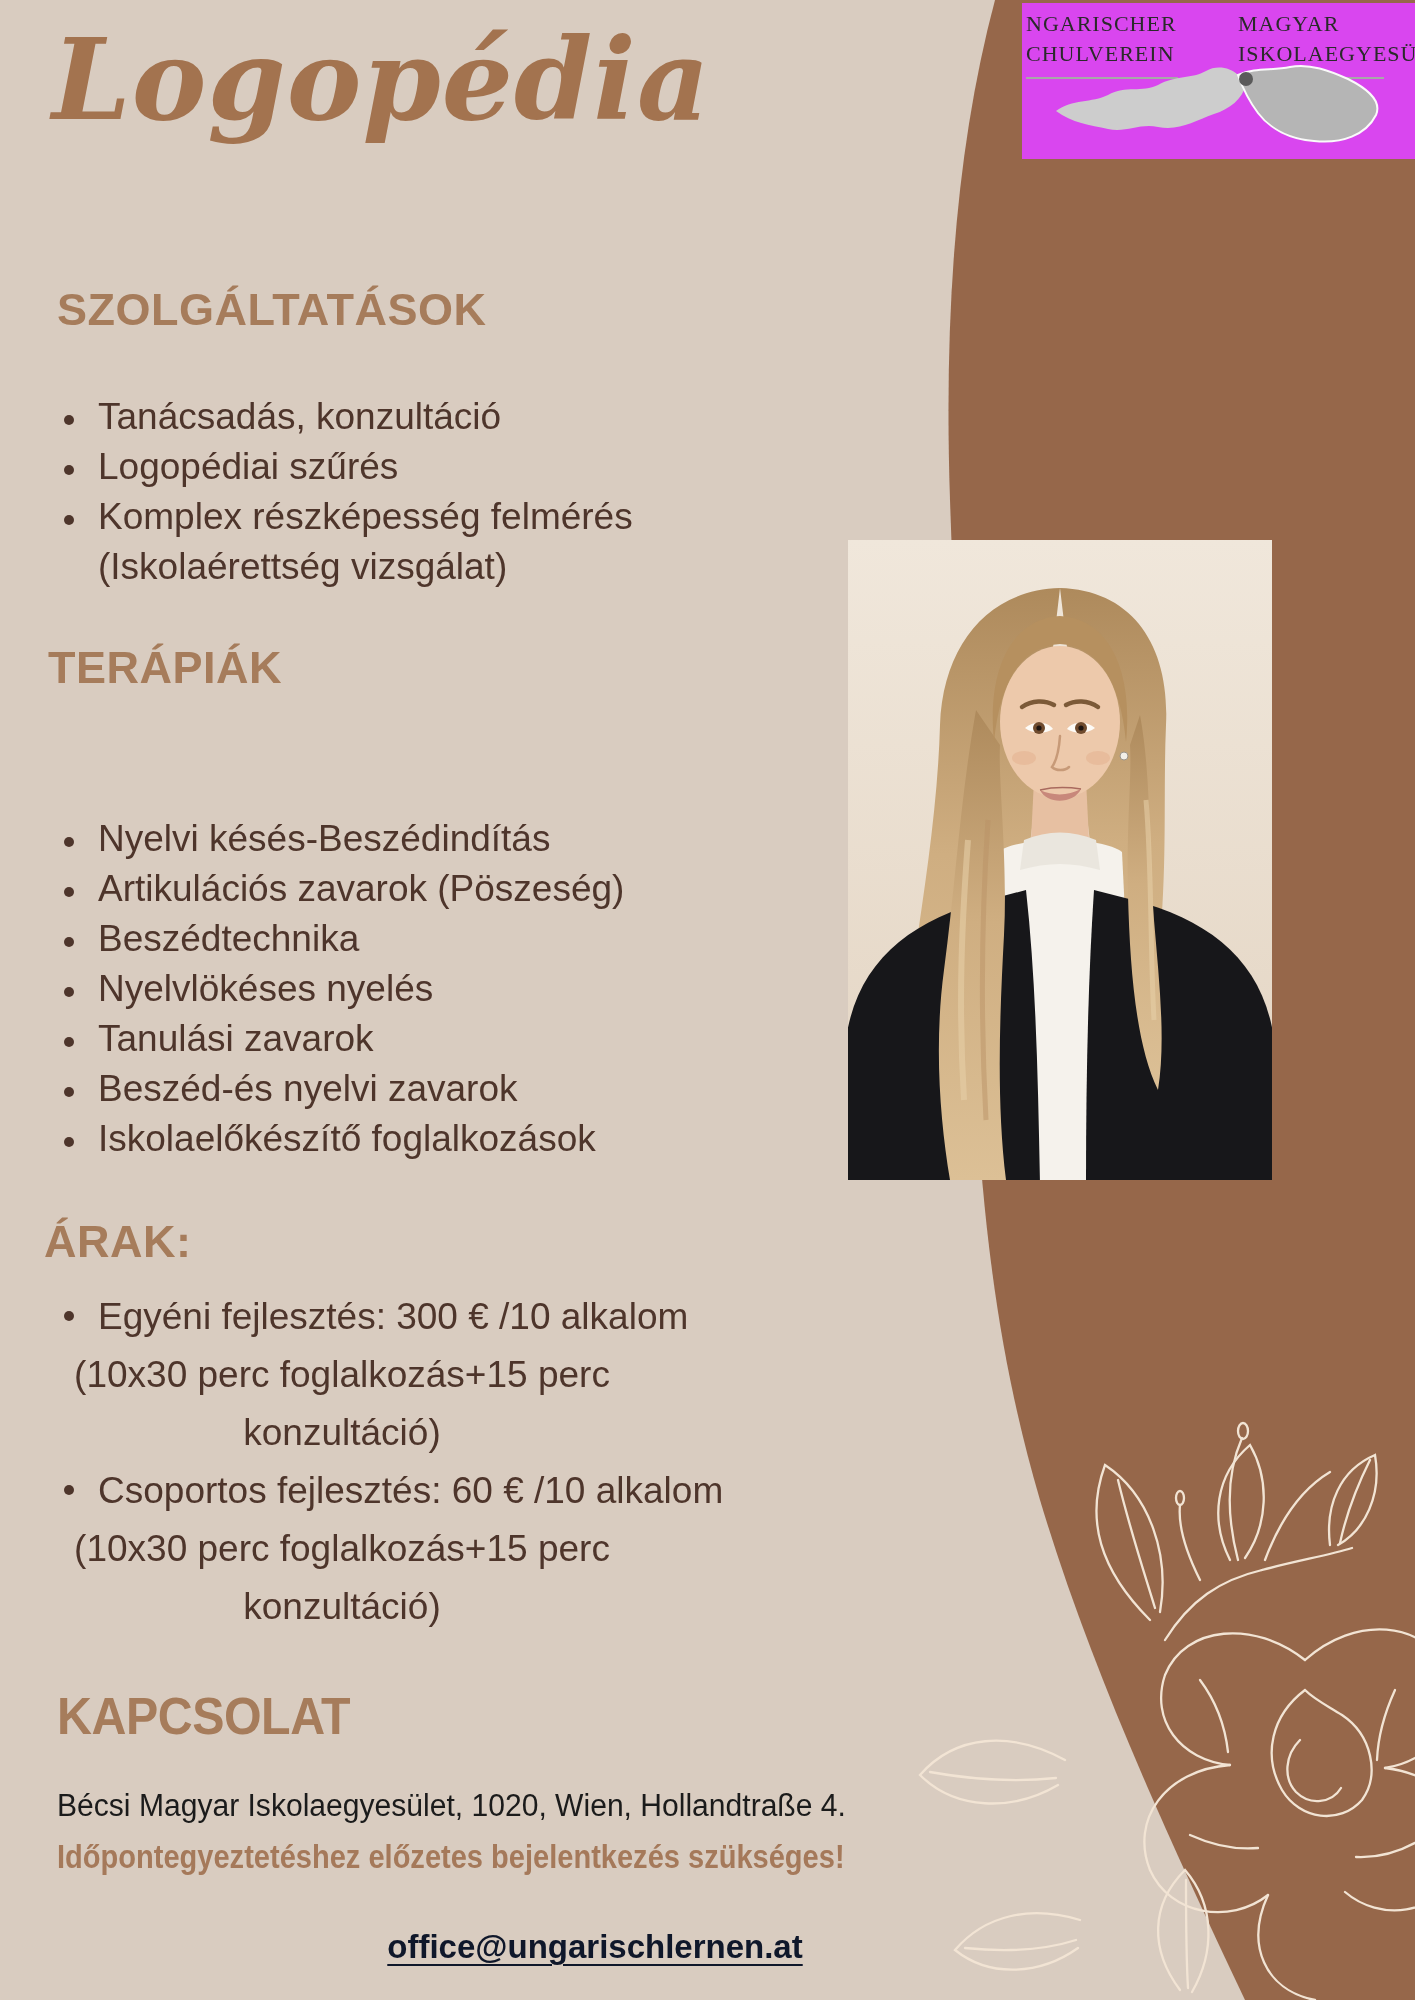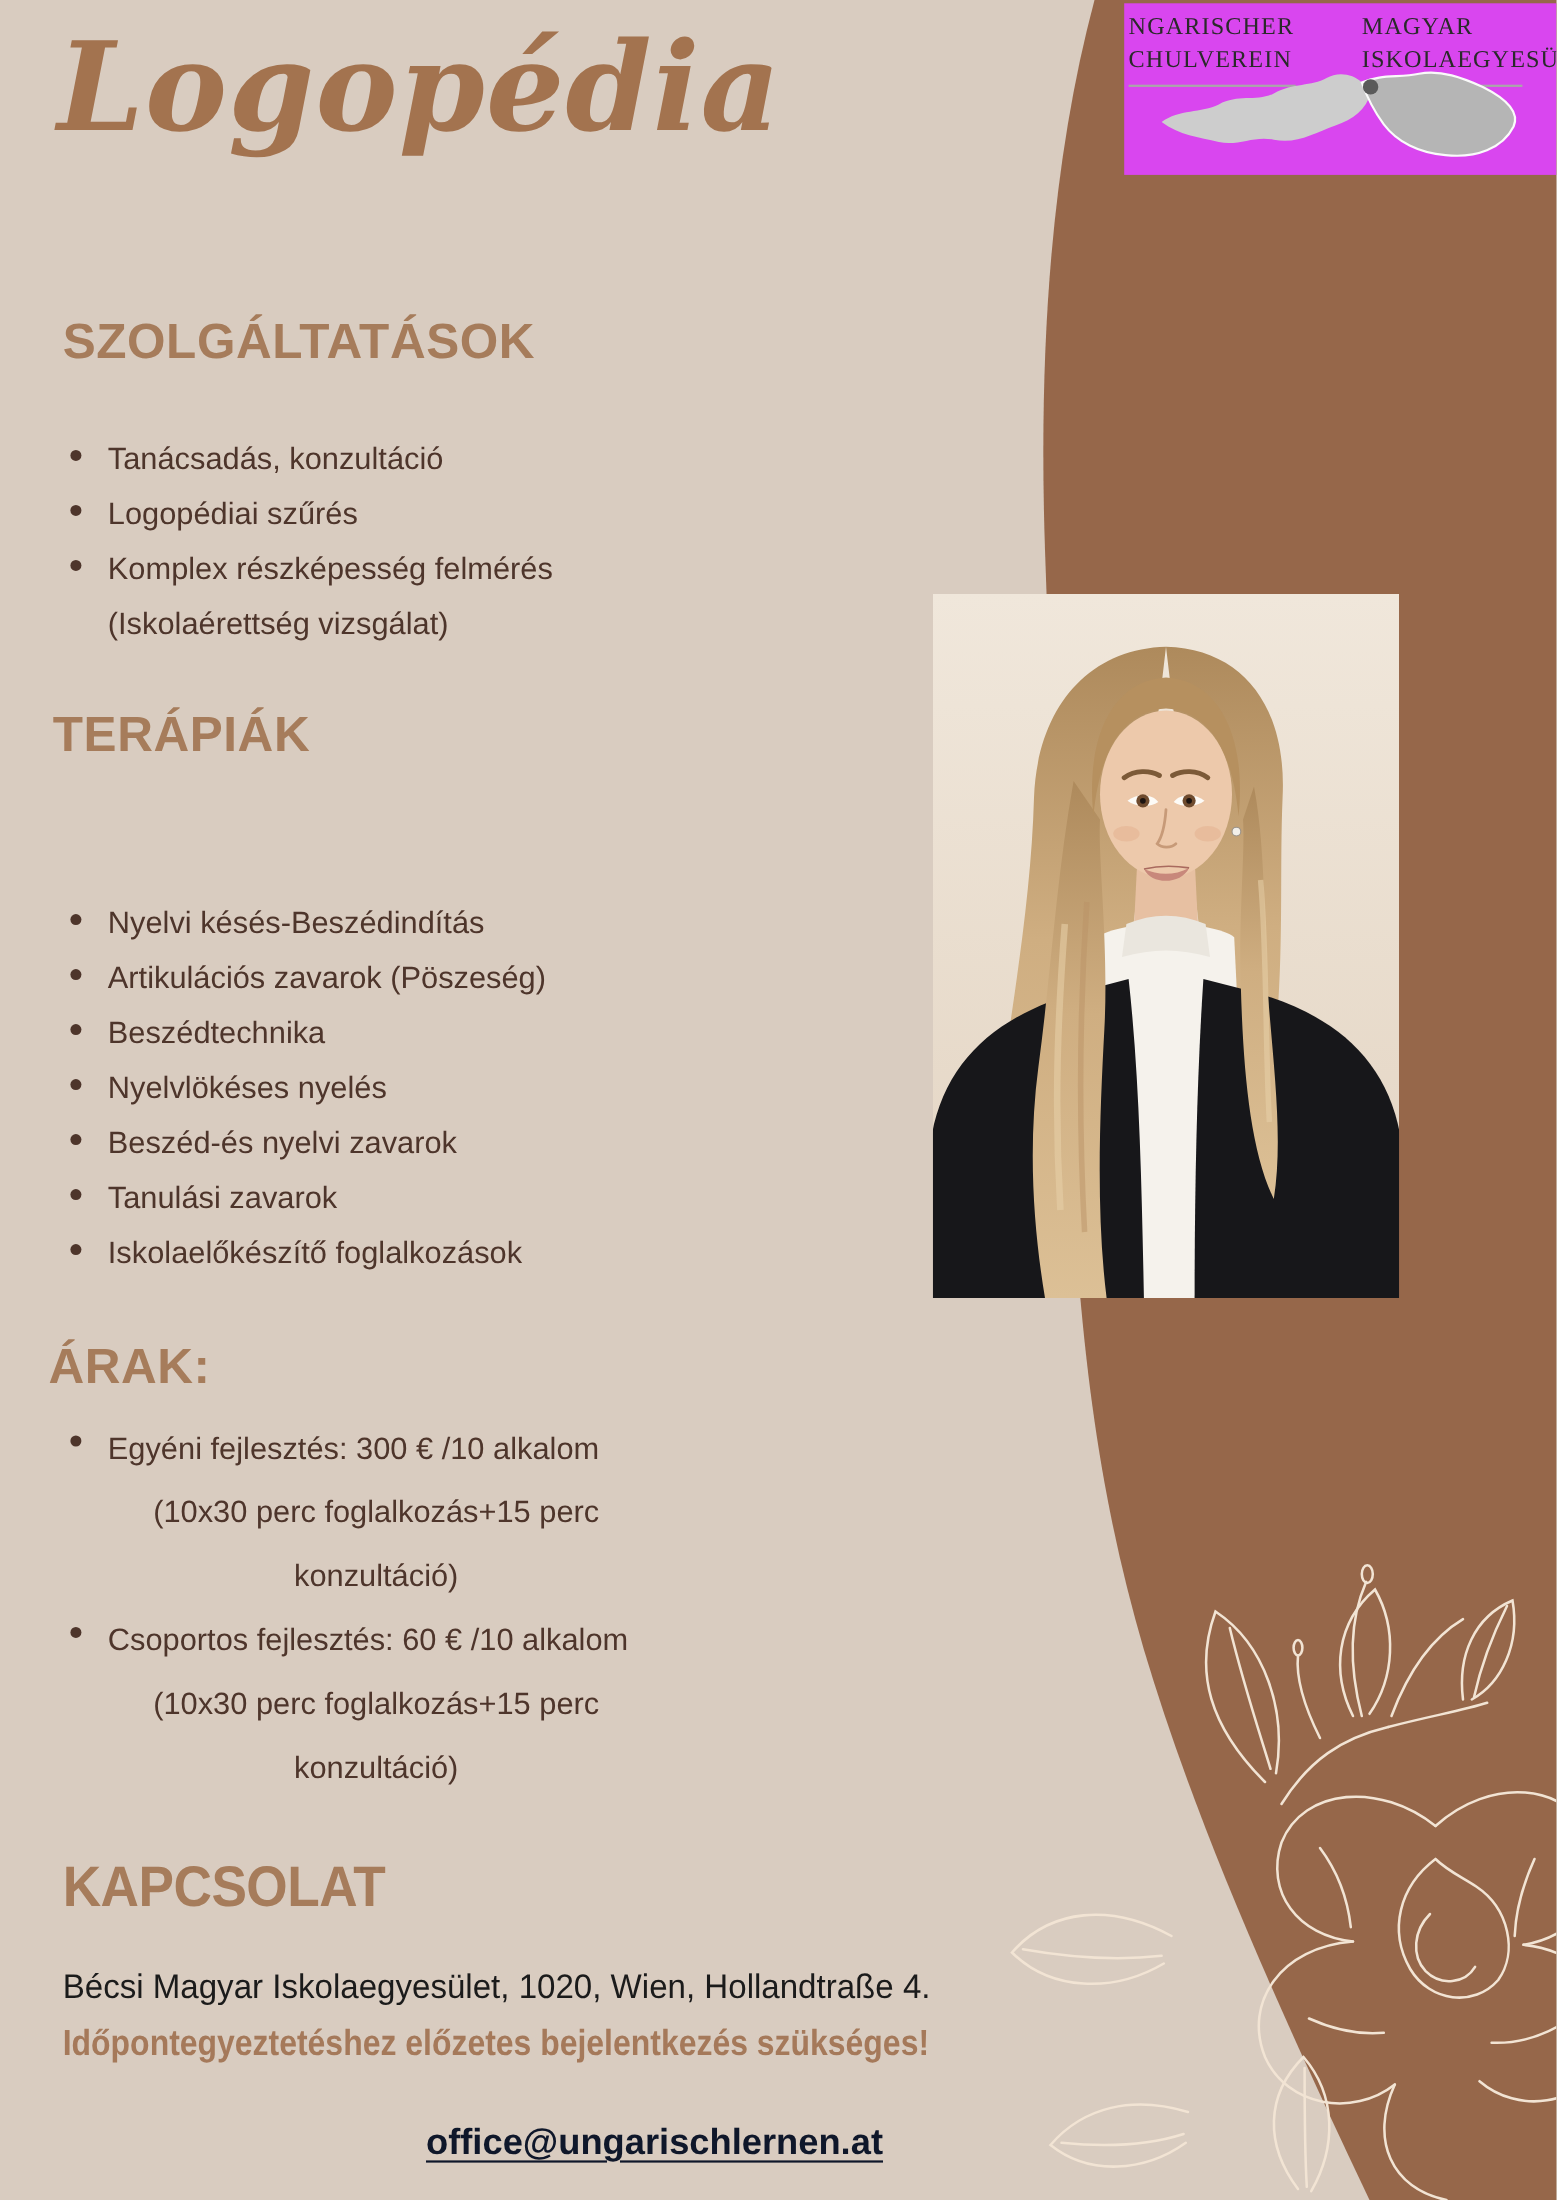--- a/index.html
+++ b/index.html
@@ -28,21 +28,21 @@
   .logo-rule.left{left:4px;width:152px;}
   .logo-rule.right{left:214px;width:148px;}
   .logo-map{position:absolute;left:28px;top:48px;width:340px;height:106px;}
   
   .sec-h{position:absolute;z-index:2;font-weight:700;color:#a67c5b;font-size:45px;letter-spacing:0.5px;white-space:nowrap;}
   .h-services{left:57px;top:284px;}
   .h-therapies{left:48px;top:642px;}
   .h-prices{left:44px;top:1216px;}
   .h-contact{left:57px;top:1686px;font-size:52px;letter-spacing:-0.5px;transform:scaleX(0.93);transform-origin:left top;}
   
-  .blist{position:absolute;z-index:2;color:#4e352b;font-size:28px;line-height:50px;}
+  .blist{position:absolute;z-index:2;color:#4e352b;font-size:37px;line-height:50px;}
   .svc-list{left:62px;top:392px;}
   .ther-list{left:62px;top:814px;}
   .price-list{left:62px;top:1288px;line-height:58px;width:560px;}
   .bl{position:relative;padding-left:36px;white-space:nowrap;}
   .dot{position:absolute;left:2px;top:0.62em;width:10px;height:10px;border-radius:50%;background:#4e352b;}
   .cont{padding-left:36px;white-space:nowrap;}
   .cont-center{text-align:center;padding-left:0;white-space:nowrap;}
   
   .photo{position:absolute;left:848px;top:540px;width:424px;height:640px;z-index:2;overflow:hidden;}
   
@@ -127,22 +127,22 @@
     <div class="bl"><span class="dot"></span><span>Komplex részképesség felmérés</span></div>
     <div class="cont">(Iskolaérettség vizsgálat)</div>
   </div>
 
   <div class="sec-h h-therapies">TERÁPIÁK</div>
   <div class="blist ther-list">
     <div class="bl"><span class="dot"></span><span>Nyelvi késés-Beszédindítás</span></div>
     <div class="bl"><span class="dot"></span><span>Artikulációs zavarok (Pöszeség)</span></div>
     <div class="bl"><span class="dot"></span><span>Beszédtechnika</span></div>
     <div class="bl"><span class="dot"></span><span>Nyelvlökéses nyelés</span></div>
+    <div class="bl"><span class="dot"></span><span>Tanulási zavarok</span></div>
     <div class="bl"><span class="dot"></span><span>Beszéd-és nyelvi zavarok</span></div>
-    <div class="bl"><span class="dot"></span><span>Tanulási zavarok</span></div>
     <div class="bl"><span class="dot"></span><span>Iskolaelőkészítő foglalkozások</span></div>
   </div>
 
   <div class="photo">
     <svg viewBox="0 0 424 640" width="424" height="640" xmlns="http://www.w3.org/2000/svg">
       <defs>
         <linearGradient id="pbg" x1="0" y1="0" x2="0" y2="1">
           <stop offset="0" stop-color="#f0e7db"></stop>
             <stop offset="1" stop-color="#e3d4c2"></stop>
         </linearGradient>

